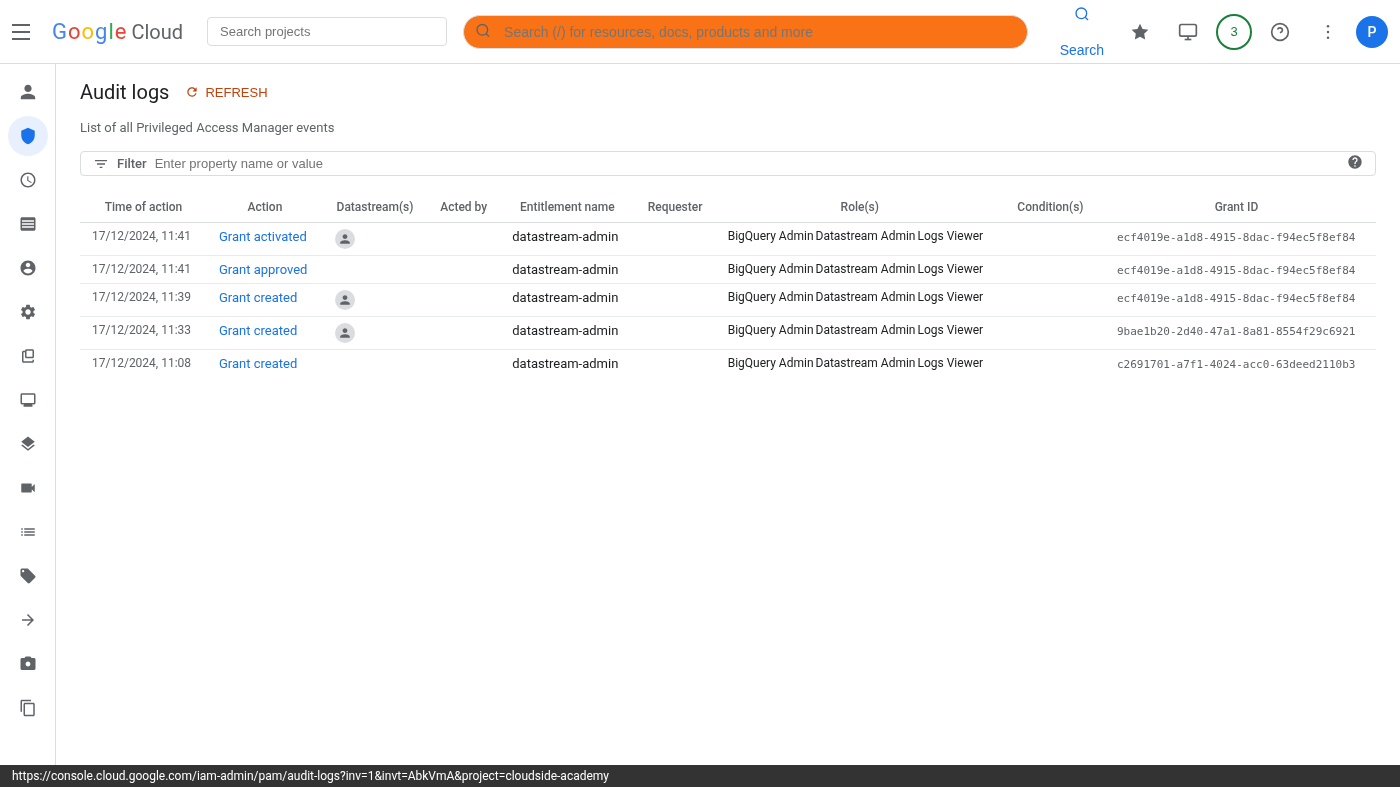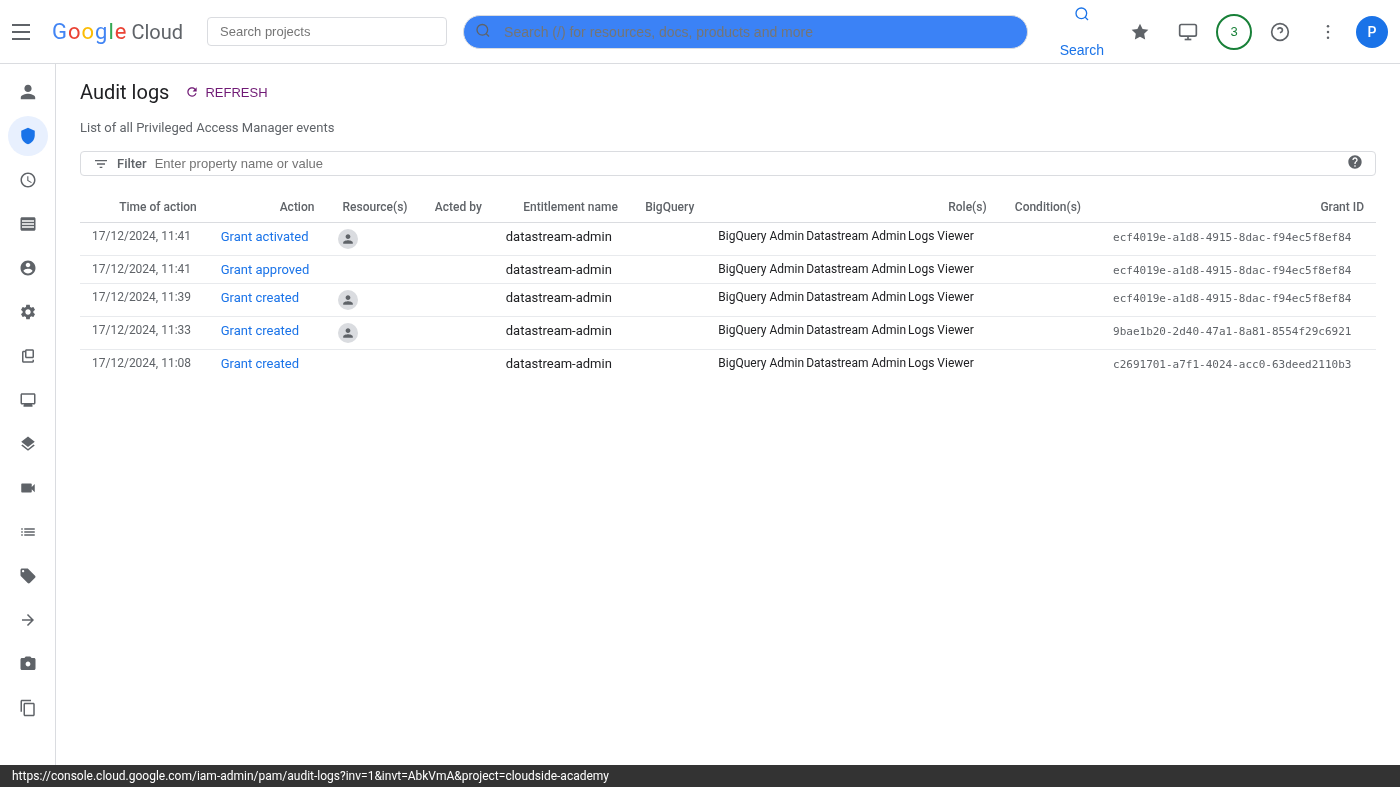--- a/index.html
+++ b/index.html
@@ -17,21 +17,21 @@
     .google-logo { display: flex; align-items: center; font-size: 22px; font-weight: 400; gap: 1px; margin-left: 4px; }
     .logo-g { color: #4285F4; }
     .logo-o1 { color: #EA4335; }
     .logo-o2 { color: #FBBC05; }
     .logo-g2 { color: #4285F4; }
     .logo-l { color: #34A853; }
     .logo-e { color: #EA4335; }
     .logo-cloud { color: #5f6368; font-size: 20px; margin-left: 4px; }
     .search-project { margin-left: 12px; border: 1px solid #dadce0; border-radius: 4px; padding: 6px 12px; font-size: 13px; width: 240px; color: #5f6368; }
     .search-bar-container { flex: 1; margin: 0 16px; position: relative; }
-    .search-bar { width: 100%; border: 1px solid #dadce0; border-radius: 24px; padding: 8px 16px 8px 40px; font-size: 14px; background: #3b82f6; color: #202124; outline: none; }
+    .search-bar { width: 100%; border: 1px solid #dadce0; border-radius: 24px; padding: 8px 16px 8px 40px; font-size: 14px; background: #f97316; color: #202124; outline: none; }
     .search-bar-icon { position: absolute; left: 12px; top: 50%; transform: translateY(-50%); color: #5f6368; }
     .search-btn { display: flex; align-items: center; gap: 20px; background: none; border: none; cursor: pointer; font-size: 14px; color: #1a73e8; font-weight: 500; padding: 8px 16px; border-radius: 4px; white-space: nowrap; flex-direction: column; }
     .topbar-right { display: flex; align-items: center; gap: 8px; margin-left: auto; }
     .icon-btn { width: 40px; height: 40px; border-radius: 50%; display: flex; align-items: center; justify-content: center; cursor: pointer; color: #5f6368; font-size: 18px; border: none; background: none; }
     .notif-badge { position: relative; }
     .avatar { width: 32px; height: 32px; border-radius: 50%; background: #1a73e8; color: #fff; display: flex; align-items: center; justify-content: center; font-size: 14px; font-weight: 500; cursor: pointer; }
 
     
     .layout { display: flex; margin-top: 64px; height: calc(100vh - 64px); }
 
@@ -50,33 +50,33 @@
 
     
     .tabs { display: flex; border-bottom: 1px solid #dadce0; padding: 0 24px; }
     .tab { padding: 12px 16px; font-size: 13px; font-weight: 500; color: #5f6368; cursor: pointer; border-bottom: 2px solid transparent; text-transform: uppercase; letter-spacing: 0.5px; }
     .tab.active { color: #1a73e8; border-bottom-color: #1a73e8; }
 
     
     .content { padding: 16px 24px; }
     .content-title { display: flex; align-items: center; gap: 16px; margin-bottom: 16px; }
     .audit-logs-title { font-size: 20px; font-weight: 400; }
-    .refresh-btn { display: flex; align-items: center; gap: 6px; color: #701a75; font-size: 13px; cursor: pointer; border: none; background: none; font-weight: 500; }
+    .refresh-btn { display: flex; align-items: center; gap: 6px; color: #c2410c; font-size: 13px; cursor: pointer; border: none; background: none; font-weight: 500; }
     .description { font-size: 13px; color: #5f6368; margin-bottom: 16px; }
 
     
     .filter-bar { display: flex; align-items: center; border: 1px solid #dadce0; border-radius: 4px; padding: 2px 12px; margin-bottom: 16px; gap: 8px; }
     .filter-icon { color: #5f6368; }
     .filter-label { font-size: 13px; font-weight: 500; color: #5f6368; }
     .filter-input { border: none; outline: none; font-size: 13px; flex: 1; color: #5f6368; }
     .filter-help { margin-left: auto; color: #5f6368; cursor: pointer; }
 
     
     table { width: 100%; border-collapse: collapse; font-size: 13px; }
-    th { text-align: right; padding: 8px 12px; color: #5f6368; font-weight: 500; font-size: 12px; border-bottom: 1px solid #dadce0; white-space: nowrap; }
+    th { text-align: center; padding: 8px 12px; color: #5f6368; font-weight: 500; font-size: 12px; border-bottom: 1px solid #dadce0; white-space: nowrap; }
     td { padding: 6px 12px; color: #202124; vertical-align: top; }
     .row-separator td { border-top: 1px solid #e8eaed; }
     .action-link { color: #1a73e8; text-decoration: none; cursor: pointer; font-size: 13px; }
     .time-cell { font-size: 12px; color: #5f6368; white-space: nowrap; }
     .role-list { display: flex; flex-direction: row; gap: 2px; align-items: flex-end; }
     .role-item { font-size: 12px; color: #202124; }
     .grant-id { font-size: 11px; color: #5f6368; font-family: monospace; margin-left: 8px; }
     .requester-icon { width: 20px; height: 20px; border-radius: 50%; background: #dadce0; display: inline-flex; align-items: center; justify-content: center; font-size: 10px; }
 
     
@@ -270,24 +270,24 @@
               <path d="M12 2C6.48 2 2 6.48 2 12s4.48 10 10 10 10-4.48 10-10S17.52 2 12 2zm1 17h-2v-2h2v2zm2.07-7.75l-.9.92C13.45 12.9 13 13.5 13 15h-2v-.5c0-1.1.45-2.1 1.17-2.83l1.24-1.26c.37-.36.59-.86.59-1.41 0-1.1-.9-2-2-2s-2 .9-2 2H8c0-2.21 1.79-4 4-4s4 1.79 4 4c0 .88-.36 1.68-.93 2.25z"></path>
             </svg>
         </div>
       </div>
 
       <table>
         <thead>
           <tr>
             <th>Time of action</th>
             <th>Action</th>
-            <th>Resource(s)</th>
+            <th>Datastream(s)</th>
             <th>Acted by</th>
             <th>Entitlement name</th>
-            <th>BigQuery</th>
+            <th>Requester</th>
             <th>Role(s)</th>
             <th>Condition(s)</th>
             <th>Grant ID</th>
           </tr>
         </thead>
         <tbody id="table-body">
         <tr>
       <td class="time-cell">17/12/2024, 11:41</td>
       <td>
         <a class="action-link">Grant activated</a>

